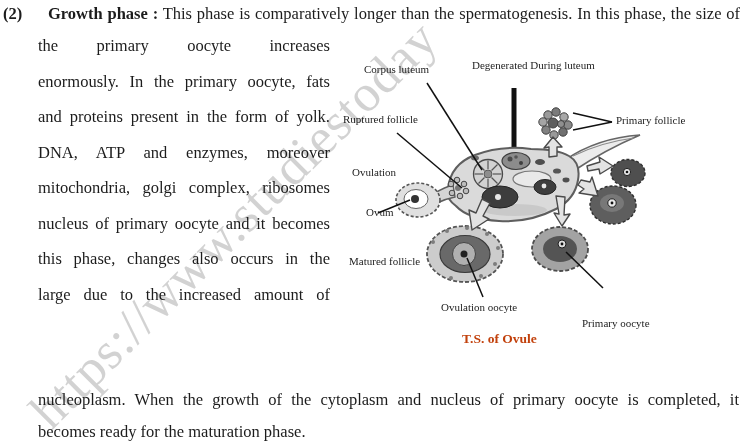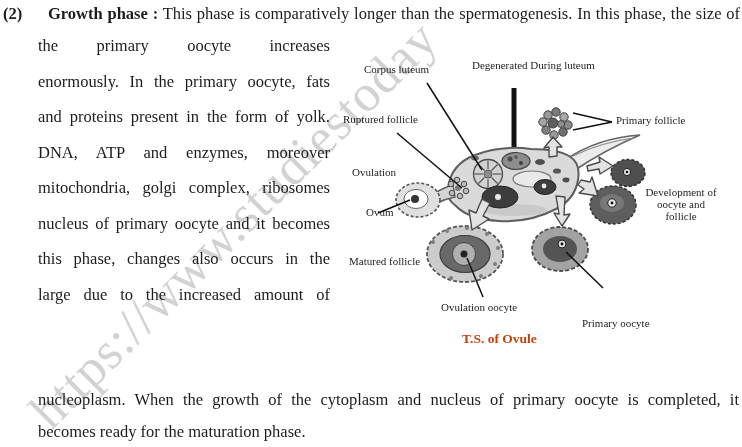--- a/index.html
+++ b/index.html
@@ -186,20 +186,19 @@
         <line x1="277" y1="72" x2="238" y2="80"></line>
       </g>
     </svg>
 
     <div class="dlabel" style="left:29px;top:13px;">Corpus luteum</div>
     <div class="dlabel" style="left:137px;top:9px;">Degenerated During luteum</div>
     <div class="dlabel" style="left:8px;top:63px;">Ruptured follicle</div>
     <div class="dlabel" style="left:281px;top:64px;">Primary follicle</div>
     <div class="dlabel" style="left:17px;top:116px;">Ovulation</div>
     <div class="dlabel" style="left:15px;top:156px;padding-left:16px;">Ovum</div>
-    <div class="dlabel multi" style="left:308px;top:136px;width:76px;">Development of oocyte and follicle</div>
     <div class="dlabel" style="left:14px;top:205px;">Matured follicle</div>
     <div class="dlabel" style="left:106px;top:251px;">Ovulation oocyte</div>
     <div class="dlabel" style="left:247px;top:235px;margin-top:32px;">Primary oocyte</div>
     <div id="diagram-caption" style="left:127px;top:281px;">T.S. of Ovule</div>
   </div>
 
 </div>
 
 </body></html>

